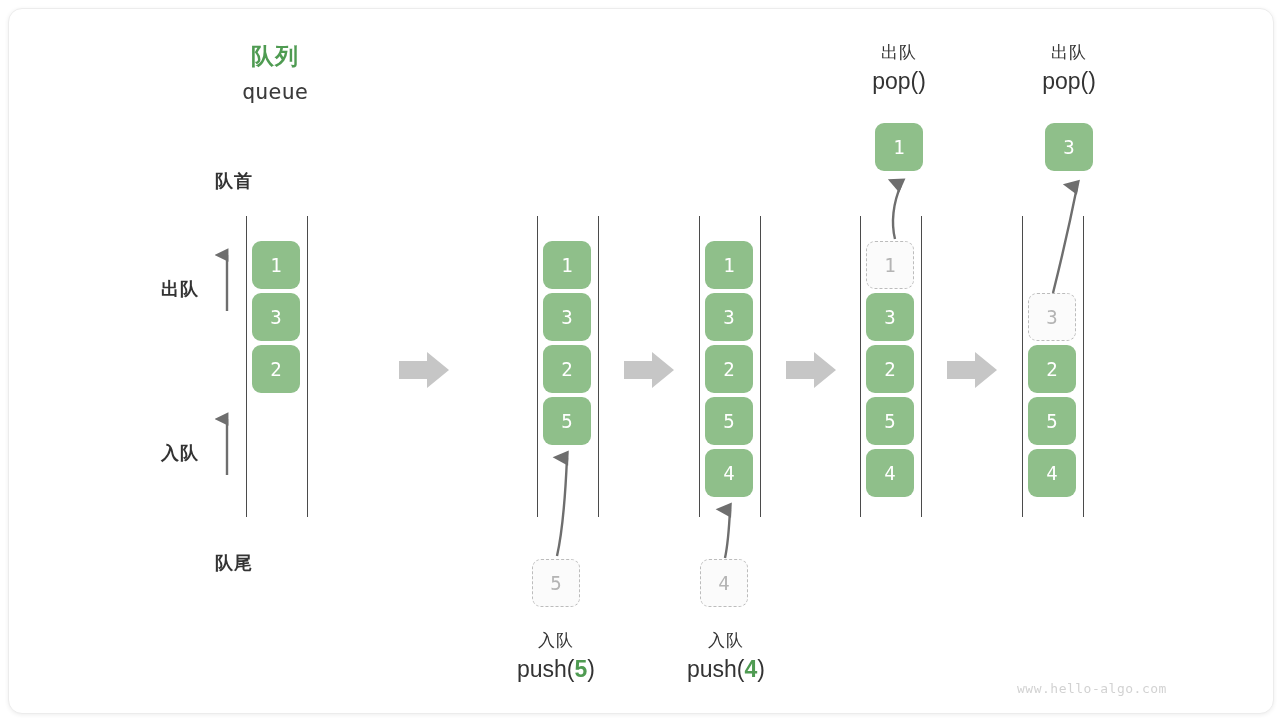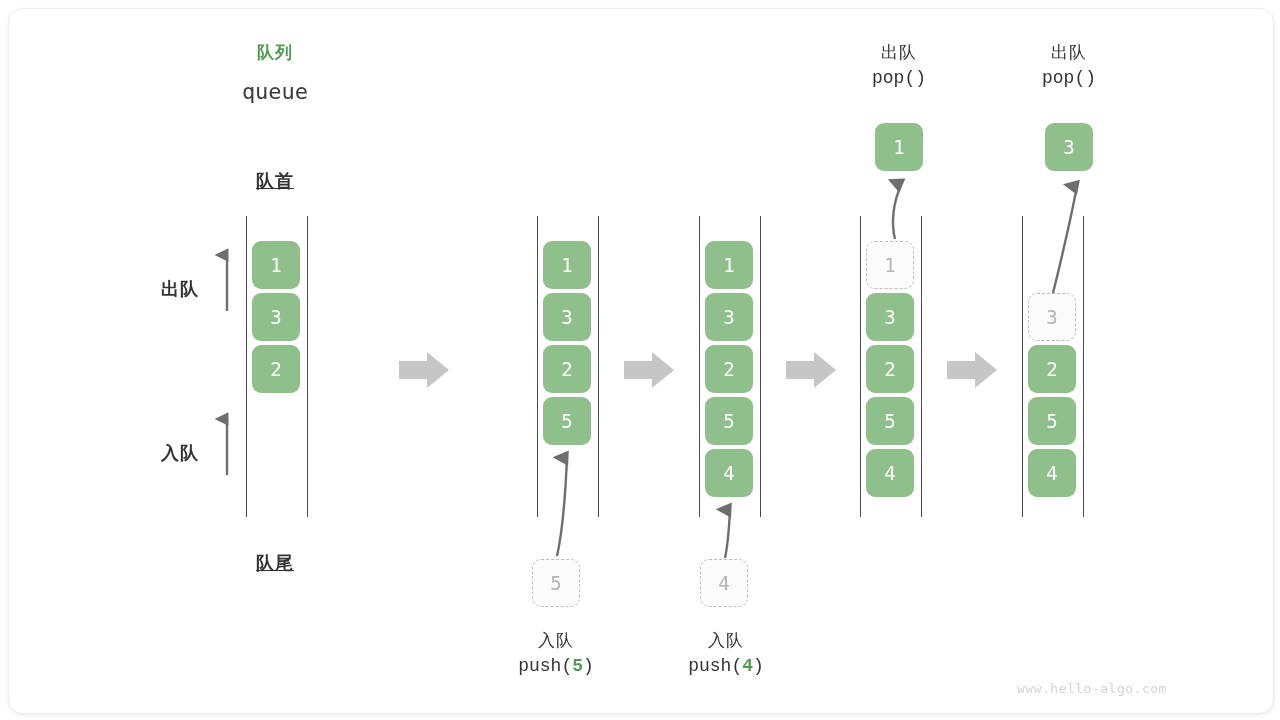--- a/index.html
+++ b/index.html
@@ -15,61 +15,60 @@
     background: #ffffff;
     border: 1px solid #ececec;
     border-radius: 14px;
     box-shadow: 0 1px 4px rgba(0,0,0,0.07);
     overflow: hidden;
   }
   .abs { position: absolute; }
 
   
   .title-cn {
-    font-size: 17px;
+    font-size: 23px;
     font-weight: bold;
     color: #4f9b52;
     text-align: center;
     letter-spacing: 1px;
   }
   .title-en {
     font-family: "DejaVu Sans Mono", monospace;
     font-size: 22px;
     color: #3b3b3b;
     text-align: center;
   }
   .head-label {
     font-size: 18px;
     font-weight: bold;
     color: #333333;
-    text-align: center;
-    letter-spacing: 1px;
-    text-decoration: underline;
+    text-align: left;
+    letter-spacing: 1px;
   }
   .side-label {
     font-size: 18px;
     font-weight: bold;
     color: #333333;
     text-align: right;
     letter-spacing: 1px;
   }
   .op-label {
     text-align: center;
     color: #333333;
   }
   .op-label .cn {
     display: block;
     font-size: 17px;
     letter-spacing: 1px;
     margin-bottom: 4px;
   }
   .op-label .code {
     display: block;
-    font-family: Liberation Mono, monospace;
-    font-size: 18px;
+    font-family: Liberation Sans, sans-serif;
+    font-size: 23px;
     color: #333333;
   }
   .op-label .code .num {
     color: #4f9b52;
     font-weight: bold;
   }
   .watermark {
     font-family: "DejaVu Sans Mono", monospace;
     font-size: 13px;
     color: #d2d2d2;

